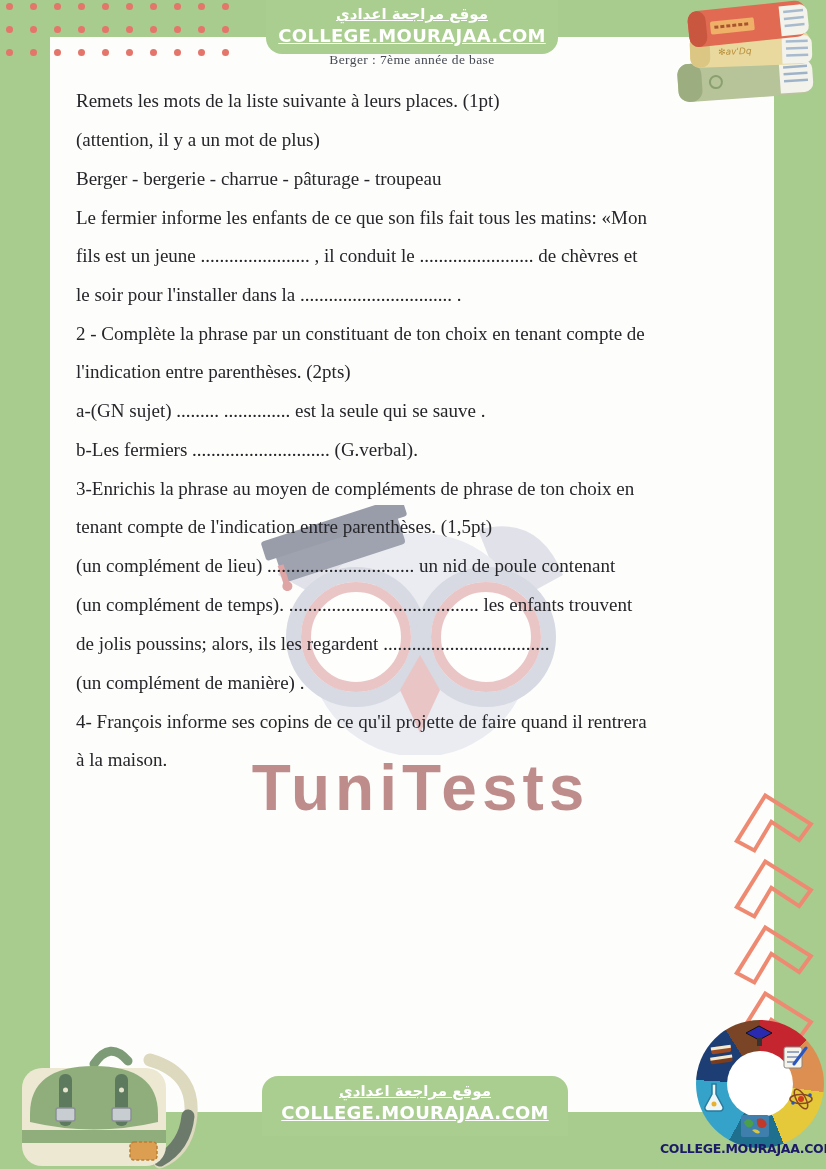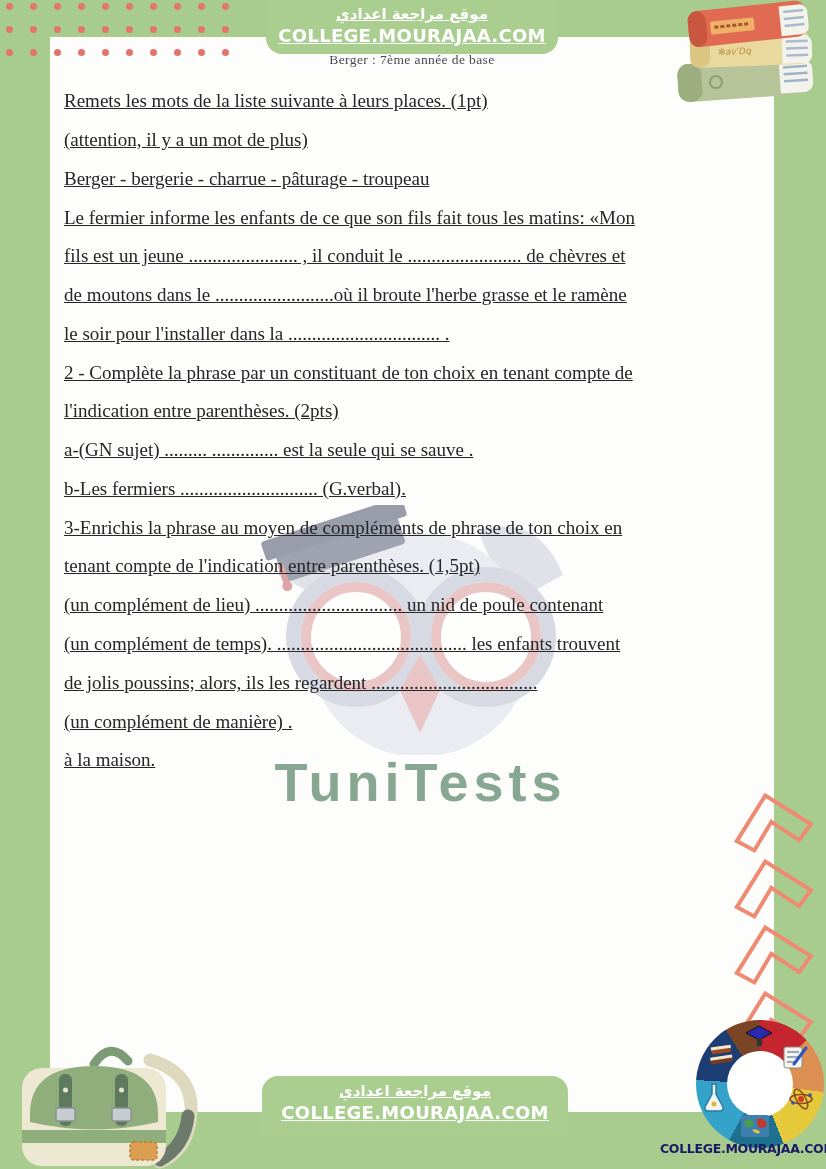--- a/index.html
+++ b/index.html
@@ -24,29 +24,29 @@
   .tab-top{left:266px; top:0; width:292px; height:54px; border-radius:0 0 16px 16px; padding-top:4px; box-sizing:border-box;}
   .tab-bottom{left:262px; top:1076px; width:306px; height:60px; border-radius:16px 16px 0 0; padding-top:5px; box-sizing:border-box;}
   .band-bottom{position:absolute; left:0; top:1112px; width:826px; height:57px; background:#a8cb8e; z-index:6;}
   .arabic-line{font-size:15px; font-weight:bold; text-decoration:underline; line-height:20px;}
   .domain-line{font-size:18px; font-weight:bold; text-decoration:underline; line-height:24px; letter-spacing:.3px;}
   .niveau{
     position:absolute; left:50px; top:52px; width:724px; text-align:center; z-index:5;
     font-size:13.5px; color:#474b55; letter-spacing:.4px;
   }
   
-  .bodytext{position:absolute; left:64px; top:90px; width:690px; z-index:4; color:#26262a;text-decoration:underline;}
+  .bodytext{position:absolute; left:76px; top:90px; width:690px; z-index:4; color:#26262a;}
   .line{font-size:19px; line-height:22px; height:22px; margin-top:17px; white-space:nowrap;}
   .line:first-child{margin-top:0;}
   .line.tight{margin-top:16px;}
   
   .watermark{position:absolute; left:248px; top:505px; width:345px; z-index:2; opacity:.5; text-align:center;}
   .wm-text{
     margin-top:-8px; font-family:"Liberation Sans","DejaVu Sans",sans-serif;
-    font-size:54px; font-weight:bold; color:#14532d; letter-spacing:5px;
+    font-size:64px; font-weight:bold; color:#7f1d1d; letter-spacing:5px;
   }
   
   .chev{position:absolute; width:88px; height:66px; z-index:5; transform:rotate(-13deg);}
   
   .books{position:absolute; left:676px; top:0px; width:150px; height:108px; z-index:5;}
   
   .backpack{position:absolute; left:2px; top:1032px; width:215px; height:137px; z-index:8;}
   
   .ring{
     position:absolute; left:696px; top:1020px; width:128px; height:128px; z-index:9;
@@ -132,32 +132,32 @@
     </svg>
     <div class="wm-text">TuniTests</div>
   </div>
 
   <div class="bodytext">
     <div class="line">Remets les mots de la liste suivante à leurs places. (1pt)</div>
     <div class="line">(attention, il y a un mot de plus)</div>
     <div class="line">Berger - bergerie - charrue - pâturage - troupeau</div>
     <div class="line">Le fermier informe les enfants de ce que son fils fait tous les matins: «Mon</div>
     <div class="line tight">fils est un jeune ....................... , il conduit le ........................ de chèvres et</div>
-    <div class="line">de moutons dans le .........................où il broute l'herbe grasse et le ramène</div>
     <div class="line">le soir pour l'installer dans la ................................ .</div>
     <div class="line">2 - Complète la phrase par un constituant de ton choix en tenant compte de</div>
     <div class="line tight">l'indication entre parenthèses. (2pts)</div>
     <div class="line">a-(GN sujet) ......... .............. est la seule qui se sauve .</div>
     <div class="line">b-Les fermiers ............................. (G.verbal).</div>
     <div class="line">3-Enrichis la phrase au moyen de compléments de phrase de ton choix en</div>
     <div class="line tight">tenant compte de l'indication entre parenthèses. (1,5pt)</div>
     <div class="line">(un complément de lieu) ............................... un nid de poule contenant</div>
     <div class="line">(un complément de temps). ........................................ les enfants trouvent</div>
     <div class="line">de jolis poussins; alors, ils les regardent ...................................</div>
     <div class="line">(un complément de manière) .</div>
+    <div class="line">4- François informe ses copins de ce qu'il projette de faire quand il rentrera</div>
     <div class="line tight">à la maison.</div>
   </div>
 
   <svg class="books" viewBox="0 0 150 108">
     <g transform="rotate(-4 70 82)">
       <rect x="2" y="60" width="134" height="38" rx="11" fill="#b7c398"></rect>
       <rect x="2" y="60" width="24" height="38" rx="11" fill="#9cae80"></rect>
       <path d="M104,64 h24 a9,9 0 0 1 9,9 v14 a9,9 0 0 1 -9,9 h-24 z" fill="#f3f3ec"></path>
       <path d="M108,70 h24 M108,77 h24 M108,84 h24" stroke="#9fb3c8" stroke-width="2.5" fill="none"></path>
       <circle cx="40" cy="80" r="6" fill="none" stroke="#8aa06e" stroke-width="2"></circle>

